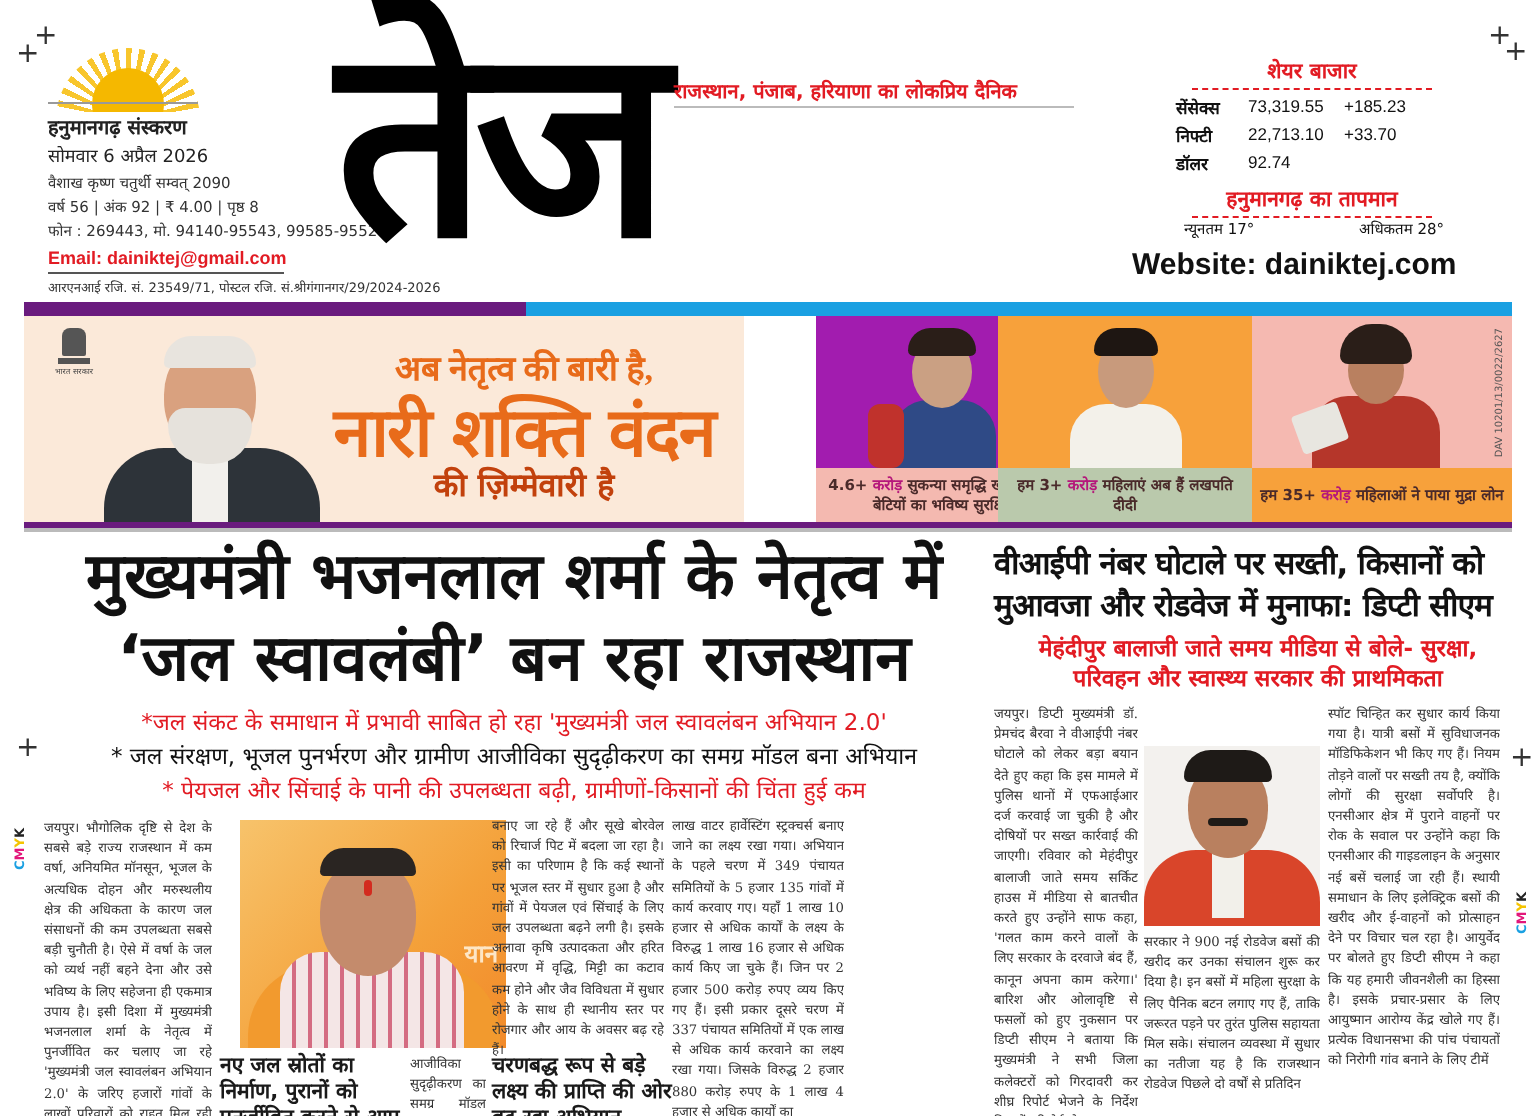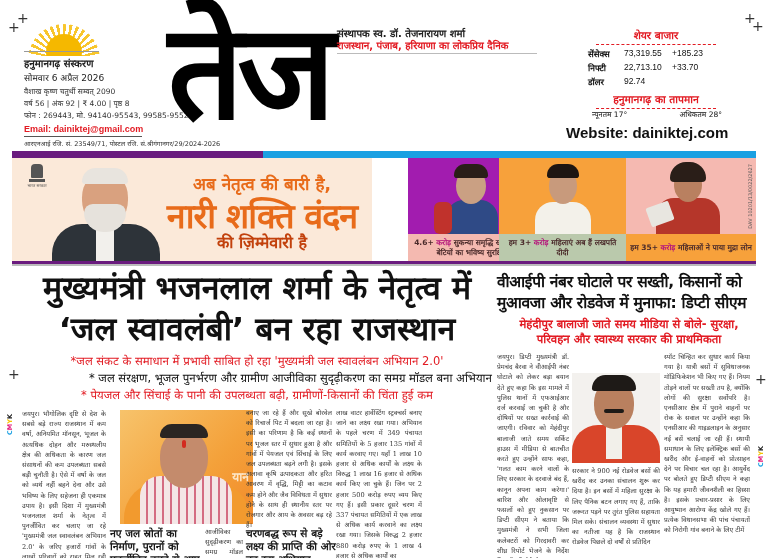--- a/index.html
+++ b/index.html
@@ -48,21 +48,21 @@
   .emblem { position: absolute; left: 14px; top: 6px; width: 22px; height: 26px; }
   .emblem .lion { width: 12px; height: 14px; margin: 0 auto; background: #555; border-radius: 4px 4px 1px 1px; }
   .emblem .base { width: 16px; height: 3px; margin: 1px auto; background: #555; }
   .emblem .txt { font-size: 4px; text-align: center; color: #444; }
   .modi { position: absolute; left: 40px; top: 10px; width: 108px; height: 93px; overflow: hidden; }
   .modi .face { position: absolute; left: 30px; top: 4px; width: 46px; height: 56px; border-radius: 45% 45% 50% 50%; background: #d9a17f; }
   .modi .hair { position: absolute; left: 30px; top: 0; width: 46px; height: 16px; border-radius: 22px 22px 4px 4px; background: #e8e4de; }
   .modi .beard { position: absolute; left: 32px; top: 36px; width: 42px; height: 28px; border-radius: 10px 10px 22px 22px; background: #e6e2dc; }
   .modi .jacket { position: absolute; left: 0; top: 56px; width: 108px; height: 50px; border-radius: 30px 30px 0 0; background: #2d3339; }
   .modi .shirt { position: absolute; left: 44px; top: 56px; width: 18px; height: 40px; background: #f2f0ec; }
-  .ad-line1 { position: absolute; left: 140px; top: 14px; width: 220px; text-align: center; color: #e86b1a; font-weight: bold; font-size: 17px; white-space: nowrap; }
+  .ad-line1 { position: absolute; left: 140px; top: 14px; width: 220px; text-align: center; color: #e86b1a; font-weight: bold; font-size: 17px; white-space: nowrap; font-family: Liberation Serif, serif; }
   .ad-line2 { position: absolute; left: 140px; top: 34px; width: 220px; text-align: center; color: #e86b1a; font-weight: bold; font-size: 34px; white-space: nowrap; letter-spacing: -1px; }
   .ad-line3 { position: absolute; left: 140px; top: 73px; width: 220px; text-align: center; color: #c2410c; font-weight: bold; font-size: 16px; white-space: nowrap; }
 
   .panel { position: absolute; top: 0; height: 103px; overflow: hidden; }
   .panel .cap { position: absolute; left: 0; bottom: 0; width: 100%; height: 27px; display: flex; align-items: center; justify-content: center; text-align: center; font-size: 7.5px; line-height: 1.25; font-weight: bold; color: #4a2a2a; padding: 0 3px; }
   .panel .cap .hl { color: #b5177b; }
   .p1 { left: 360px; width: 127px; background: #a21caf; margin-left: 36px; }
   .p1 .cap { background: #f4b9b0; }
   .p2 { left: 487px; width: 127px; background: #f7a13b; }
   .p2 .cap { background: #bac9ac; }
@@ -74,21 +74,21 @@
   .dav { position: absolute; right: 3px; top: 6px; writing-mode: vertical-rl; transform: rotate(180deg); font-size: 5px; color: #555; }
 
   .rule-bottom { position: absolute; left: 12px; top: 261px; width: 744px; height: 3px; background: #6a1b7e; }
   .rule-grey { position: absolute; left: 12px; top: 264px; width: 744px; height: 2px; background: #bbb; }
 
   
   .main-head1 { position: absolute; left: 22px; top: 272px; width: 470px; text-align: center; font-size: 32px; font-weight: bold; line-height: 1; white-space: nowrap; color: #111; font-family: "DejaVu Sans", sans-serif; }
   .main-head2 { position: absolute; left: 22px; top: 313px; width: 470px; text-align: center; font-size: 32px; font-weight: bold; line-height: 1; white-space: nowrap; color: #111; }
   .bullet { position: absolute; left: 22px; width: 470px; text-align: center; font-size: 11.5px; white-space: nowrap; line-height: 1; }
   .bullet.red { color: #e21b23; }
-  .bullet.black { color: #111; text-align: right; }
+  .bullet.black { color: #111; }
 
   .body-col { position: absolute; font-family: "DejaVu Serif", serif; font-size: 6.6px; line-height: 10.2px; color: #333; text-align: justify; overflow: hidden; }
 
   .cm-photo { position: absolute; left: 120px; top: 410px; width: 133px; height: 114px; overflow: hidden; background: linear-gradient(135deg, #f7c36b 0%, #f4a13a 60%, #f28a2a 100%); padding-left: 24px; }
   .cm-photo .face { position: absolute; left: 40px; top: 20px; width: 48px; height: 58px; border-radius: 45% 45% 50% 50%; background: #c48b6c; }
   .cm-photo .hair { position: absolute; left: 40px; top: 14px; width: 48px; height: 14px; border-radius: 22px 22px 4px 4px; background: #2a2522; }
   .cm-photo .tilak { position: absolute; left: 62px; top: 30px; width: 4px; height: 8px; border-radius: 2px; background: #d32b1f; }
   .cm-photo .kurta { position: absolute; left: 4px; top: 72px; width: 126px; height: 50px; border-radius: 36px 36px 0 0; background: #f29a2e; }
   .cm-photo .stole { position: absolute; left: 20px; top: 66px; width: 92px; height: 50px; border-radius: 20px 20px 0 0;
     background: repeating-linear-gradient(90deg, #f4e6e6 0 6px, #d46c82 6px 8px); }
@@ -133,21 +133,20 @@
     <div class="line">वैशाख कृष्ण चतुर्थी सम्वत् 2090</div>
     <div class="line">वर्ष 56 | अंक 92 | ₹ 4.00 | पृष्ठ 8</div>
     <div class="line">फोन : 269443, मो. 94140-95543, 99585-95529</div>
   </div>
   <a class="email">Email: dainiktej@gmail.com</a>
   <div class="regline"></div>
   <div class="regno">आरएनआई रजि. सं. 23549/71, पोस्टल रजि. सं.श्रीगंगानगर/29/2024-2026</div>
 
   <div class="logo-text">तेज</div>
 
-  <div class="founder">संस्थापक स्व. डॉ. तेजनारायण शर्मा</div>
   <div class="tagline">राजस्थान, पंजाब, हरियाणा का लोकप्रिय दैनिक</div>
   <div class="tagline-rule"></div>
 
   <div class="market">
     <div class="hd">शेयर बाजार</div>
     <div class="row">
       <span class="k">सेंसेक्स</span>
       <span class="v">73,319.55</span>
       <span class="c">+185.23</span>
     </div>

